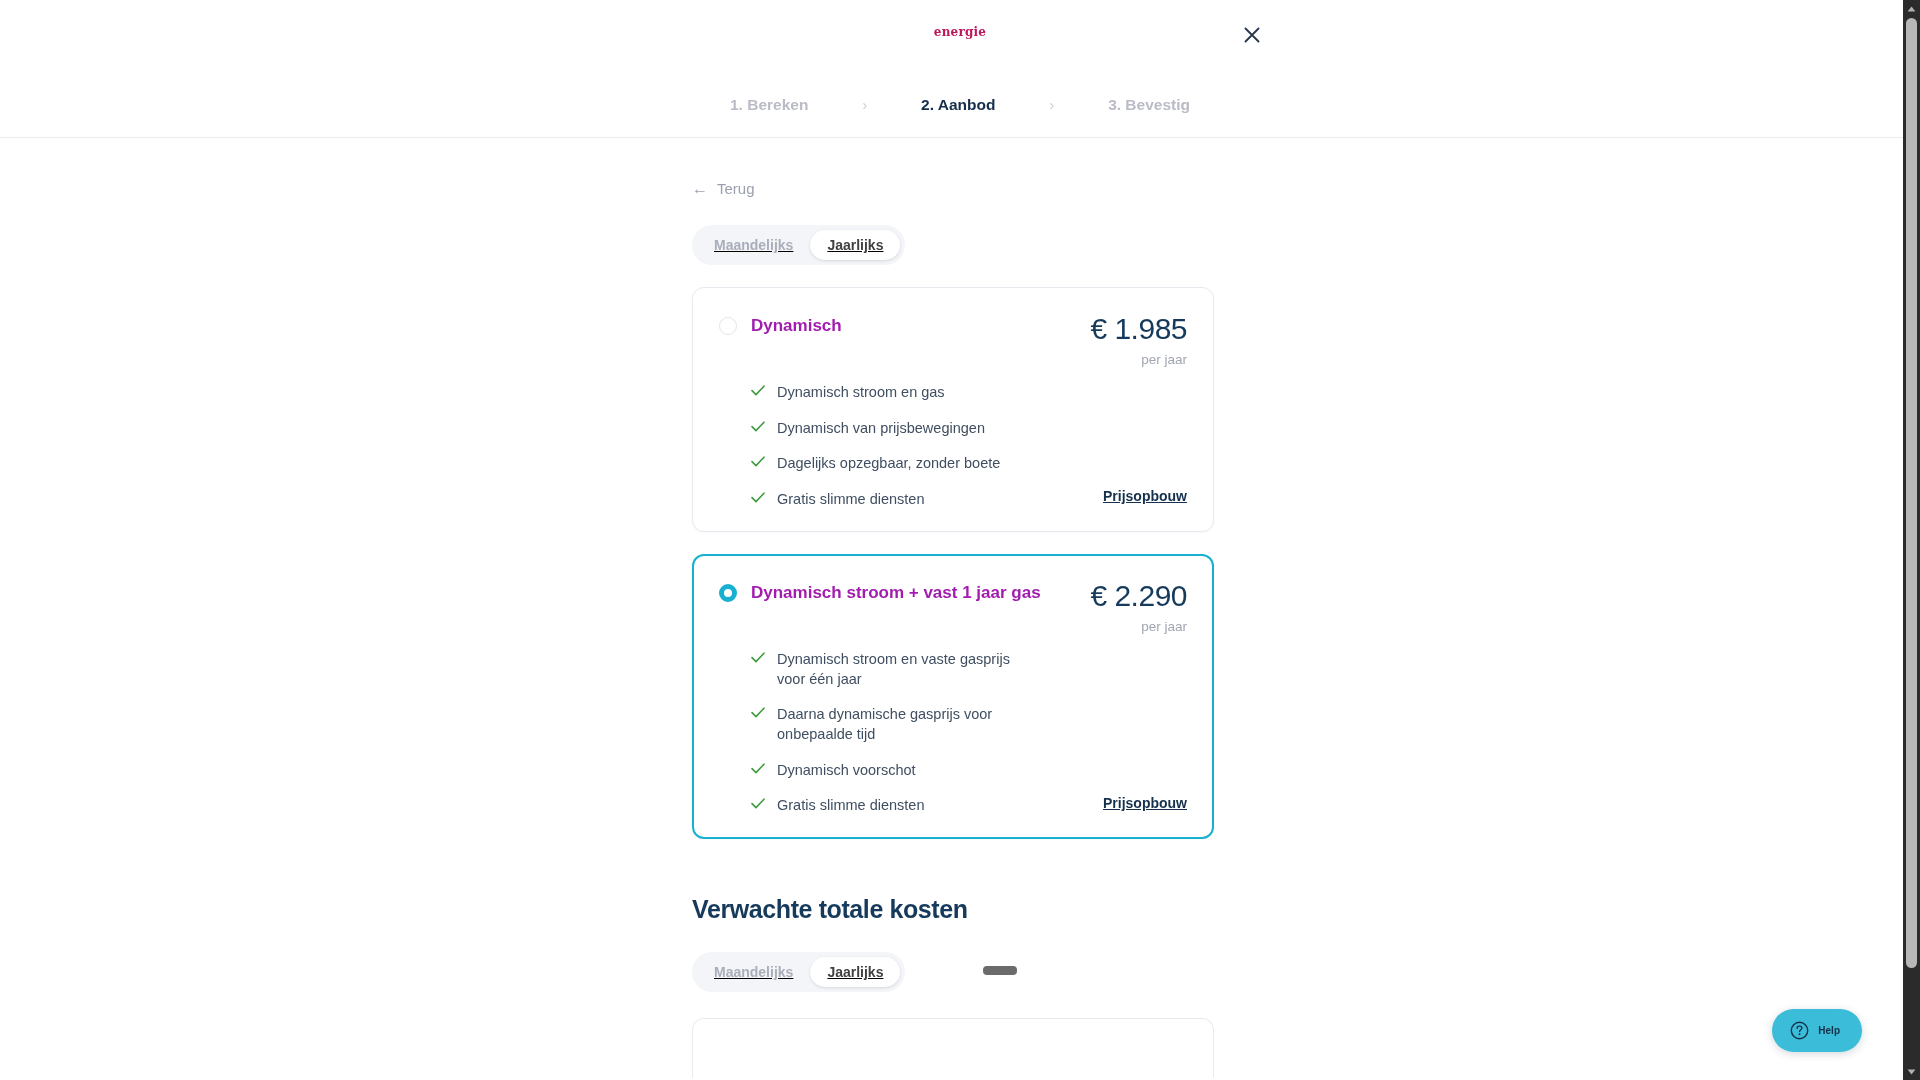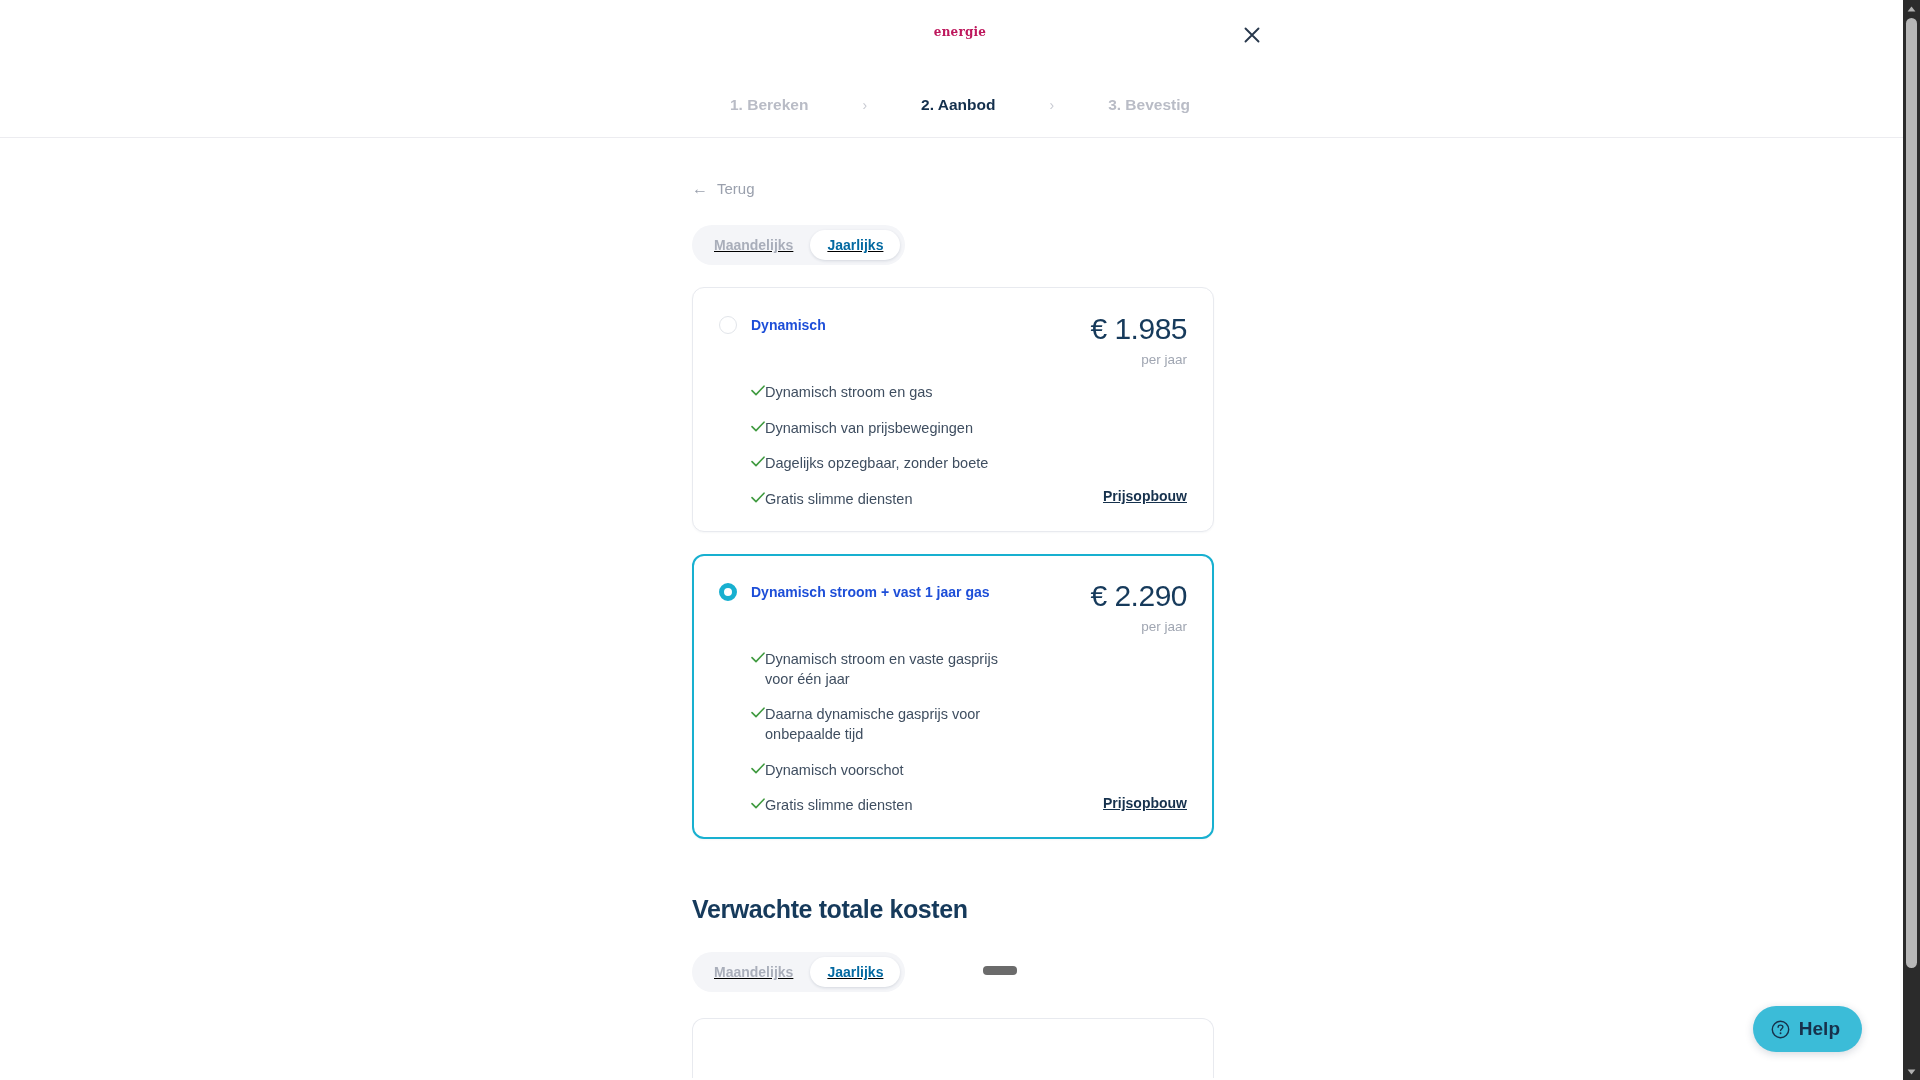--- a/index.html
+++ b/index.html
@@ -129,21 +129,21 @@
     padding: 7px 17px;
     font-size: 14px;
     font-weight: 700;
     color: #a9aeba;
     border-radius: 18px;
     cursor: pointer;
     white-space: nowrap;
   }
   .toggle-opt.on {
     background: #ffffff;
-    color: #0369a1;
+    color: #404040;
     box-shadow: 0 1px 3px rgba(20,40,70,.14);
   }
 
   
   .card {
     position: relative;
     background: #ffffff;
     border: 1px solid #e8eaef;
     border-radius: 12px;
     margin-top: 22px;
@@ -172,43 +172,44 @@
     border-radius: 50%;
     border: 1.5px solid #e2e5ea;
     background: #fff;
     flex: none;
   }
   .radio.on {
     border: 5px solid #18b0d0;
     background: #ffffff;
   }
   .card-title {
-    font-size: 14px;
-    font-weight: 700;
-    color: #1d4ed8;
+    font-size: 17px;
+    font-weight: 700;
+    color: #a21caf;
     white-space: nowrap;
   }
   .price-block { text-align: right; }
   .price {
     font-size: 30px;
     font-weight: 400;
     color: #163a5b;
     letter-spacing: -0.5px;
     white-space: nowrap;
   }
   .price-per {
     font-size: 13.5px;
     color: #a0a6b2;
     margin-top: 6px;
   }
 
   .features { margin-top: 10px; margin-left: 32px; max-width: 268px; }
   .feature {
     display: flex;
     align-items: flex-start;
+    gap: 12px;
     margin-top: 16px;
     font-size: 14.5px;
     color: #3f4e60;
     line-height: 1.35;
   }
   .check { flex: none; margin-top: 2px; }
 
   .card-bottom {
     position: absolute;
     right: 26px;
@@ -260,21 +261,21 @@
     display: flex;
     align-items: center;
     gap: 9px;
     background: #3bbcd8;
     border-radius: 24px;
     padding: 12px 22px 12px 18px;
     cursor: pointer;
     box-shadow: 0 2px 8px rgba(20,40,70,.18);
   }
   .help-label {
-    font-size: 19px;
+    font-size: 10px;
     font-weight: 700;
     color: #17314b;
   }
 
   
   .scrollbar {
     position: absolute;
     top: 0; right: 0;
     width: 17px; height: 1080px;
     background: #2b2b2b;

